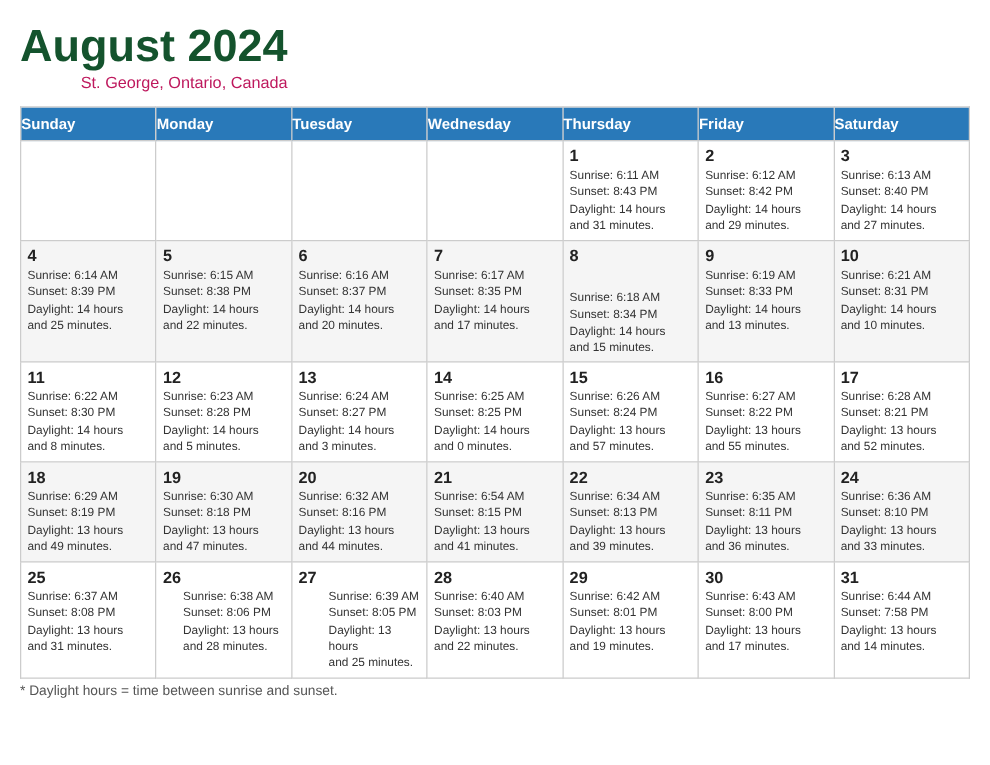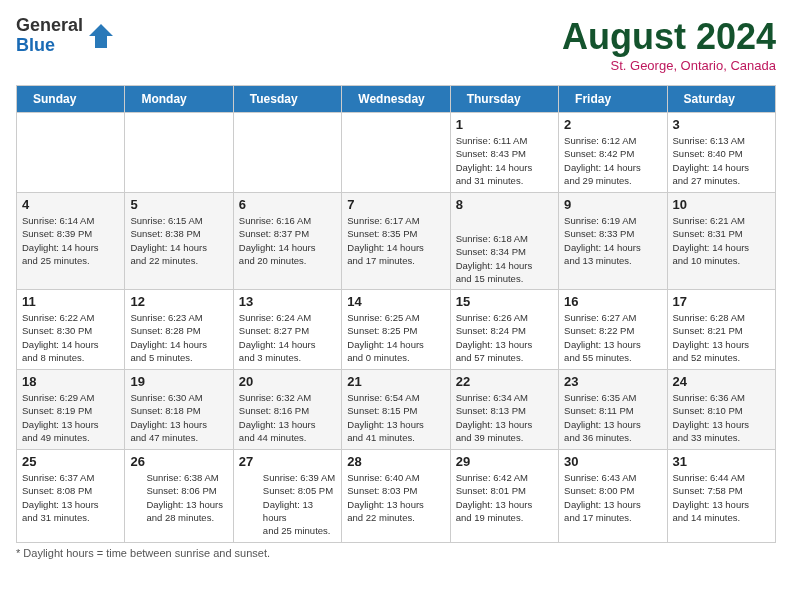--- a/index.html
+++ b/index.html
@@ -45,21 +45,21 @@
     table {
       width: 100%;
       border-collapse: collapse;
       table-layout: fixed;
     }
     th {
       background-color: #2979b9;
       color: #fff;
       font-size: 12px;
       font-weight: bold;
-      padding: 6px 16px;
+      padding: 6px 0;
       text-align: left;
       border: 1px solid #ccc;
     }
     td {
       border: 1px solid #ccc;
       vertical-align: top;
       padding: 4px 5px;
       font-size: 10px;
       color: #333;
       height: 80px;
@@ -86,31 +86,20 @@
       margin-top: 4px;
       font-size: 11px;
       color: #555;
       text-align: left;
     }
   </style>
 </head>
 <body>
 
 <div class="header-area">
-  <div class="logo">
-    <div>
-      <span class="logo-text">
-        <span class="logo-general">General</span><br>
-        <span class="logo-blue">Blue</span>
-      </span>
-    </div>
-    <svg class="logo-icon" viewBox="0 0 28 28" xmlns="http://www.w3.org/2000/svg">
-      <polygon points="14,2 26,14 20,14 20,26 8,26 8,14 2,14" fill="#2979b9"></polygon>
-    </svg>
-  </div>
   <div class="title-area">
     <div class="month-title">August 2024</div>
     <div class="location">St. George, Ontario, Canada</div>
   </div>
 </div>
 
 <table>
   <thead>
     <tr>
     <th>Sunday</th>

